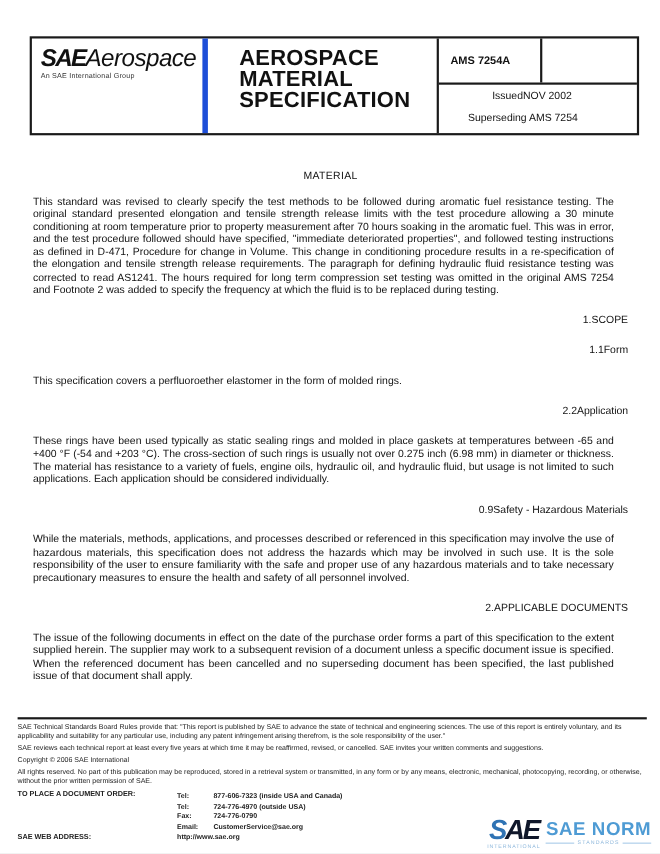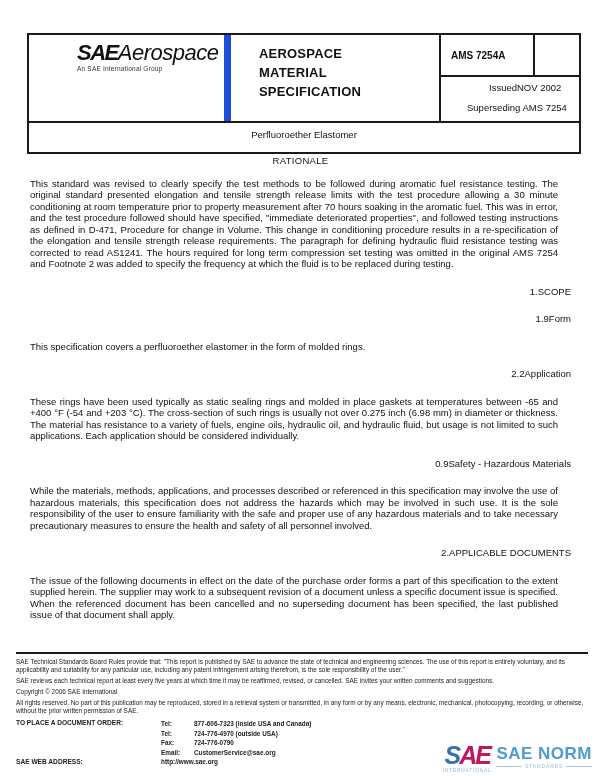--- a/index.html
+++ b/index.html
@@ -4,26 +4,26 @@
 <style>
   html,body{margin:0;padding:0;background:#e8e8e8;}
   .page{
     position:relative;width:600px;height:776px;background:#ffffff;
     font-family:"Liberation Sans",sans-serif;color:#111;overflow:hidden;
     margin:0 auto;
   }
   
   .hdr{position:absolute;left:27px;top:33px;width:554px;border:2px solid #1a1a1a;box-sizing:border-box;}
   .hdr-row1{display:flex;height:86px;}
-  .cell-logo{width:162px;border-right:7px solid #1d4ed8;box-sizing:border-box;padding:7px 6px 0 8px;margin-left:40px;}
+  .cell-logo{width:162px;border-right:5px solid #1d4ed8;box-sizing:border-box;padding:7px 6px 0 8px;}
   .sae-word{font-size:22px;font-weight:900;font-style:italic;letter-spacing:-1.5px;line-height:22px;}
   .aero-word{font-size:22px;font-style:italic;font-weight:400;letter-spacing:-0.5px;line-height:22px;}
   .logo-tag{font-size:6.5px;color:#333;margin-top:1px;letter-spacing:0.2px;}
   .cell-title{flex:1;border-right:2px solid #1a1a1a;box-sizing:border-box;padding:9px 30px 0 28px;}
-  .cell-title .ttl{font-size:13px;font-weight:bold;line-height:19px;letter-spacing:0.2px;width:150px;}
+  .cell-title .ttl{font-size:20px;font-weight:bold;line-height:19px;letter-spacing:0.2px;width:150px;}
   .cell-right{width:188px;display:flex;flex-direction:column;box-sizing:border-box;font-size:9.5px;}
   .r-top{display:flex;height:42px;border-bottom:2px solid #1a1a1a;box-sizing:border-box;gap:10px;}
   .r-num{width:94px;border-right:2px solid #1a1a1a;box-sizing:border-box;font-weight:bold;font-size:10px;padding:15px 0 0 10px;}
   .r-blank{flex:1;}
   .r-mid{padding:5px 0 0 10px;line-height:12.5px;}
   .r-lab{display:inline-block;width:66px;text-align:right;}
   .r-sup{padding:7px 0 0 26px;}
   .hdr-row2{border-top:2px solid #1a1a1a;height:23px;text-align:center;font-size:9.5px;padding-top:6px;box-sizing:content-box;}
   
   .main{position:absolute;left:30px;top:155px;width:541px;font-size:9.5px;line-height:11.5px;}
@@ -39,21 +39,21 @@
   .order-rows{flex:1;}
   .order-row{display:flex;line-height:9.5px;}
   .order-k{width:33px;}
   .web-row{display:flex;font-weight:bold;line-height:9.5px;}
   .web-label{width:145px;font-size:6.6px;}
   
   .norm{position:absolute;right:8px;bottom:3px;display:flex;align-items:flex-start;gap:5px;}
   .norm-mark{display:flex;flex-direction:column;align-items:center;}
   .norm-sae{font-style:italic;font-weight:900;font-size:25px;line-height:24px;letter-spacing:-2px;}
   .norm-s{color:#2f73b4;}
-  .norm-ae{color:#be185d;}
+  .norm-ae{color:#0f172a;}
   .norm-intl{font-size:4.8px;color:#8fb8dc;letter-spacing:0.8px;margin-top:1px;}
   .norm-right{display:flex;flex-direction:column;align-items:center;padding-top:2px;}
   .norm-name{font-weight:900;font-size:17px;line-height:17px;color:#4e9bd4;letter-spacing:0.5px;}
   .norm-sub{display:flex;align-items:center;gap:3px;margin-top:2px;width:100%;}
   .norm-line{flex:1;height:1px;background:#a9cbe8;}
   .norm-sub-text{font-size:4.8px;color:#8fb8dc;letter-spacing:1px;}
 </style>
 </head>
 <body>
 
@@ -74,33 +74,32 @@
         <div class="r-top">
           <div class="r-num">AMS 7254A</div>
           <div class="r-blank"></div>
         </div>
         <div class="r-mid">
           <div><span class="r-lab">Issued</span><span>NOV 2002</span></div>
         </div>
         <div class="r-sup">Superseding AMS 7254</div>
       </div>
     </div>
-    <div class="hdr-row2">Perfluoroether Elastomer</div>
   </div>
 
   <div class="main">
-    <div class="rationale-h">RATIONALE</div>
+    <div class="rationale-h">MATERIAL</div>
     <p class="para">This standard was revised to clearly specify the test methods to be followed during aromatic fuel resistance testing. The original standard presented elongation and tensile strength release limits with the test procedure allowing a 30 minute conditioning at room temperature prior to property measurement after 70 hours soaking in the aromatic fuel.  This was in error, and the test procedure followed should have specified, "immediate deteriorated properties", and followed testing instructions as defined in D-471, Procedure for change in Volume. This change in conditioning procedure results in a re-specification of the elongation and tensile strength release requirements. The paragraph for defining hydraulic fluid resistance testing was corrected to read AS1241. The hours required for long term compression set testing was omitted in the original AMS 7254 and Footnote 2 was added to specify the frequency at which the fluid is to be replaced during testing.</p>
 
     <div class="sec-h">
       <span class="sec-num">1.</span><span>SCOPE</span>
     </div>
 
     <div class="sec-h">
-      <span class="sec-num">1.9</span><span>Form</span>
+      <span class="sec-num">1.1</span><span>Form</span>
     </div>
     <p class="para">This specification covers a perfluoroether elastomer in the form of molded rings.</p>
 
     <div class="sec-h">
       <span class="sec-num">2.2</span><span>Application</span>
     </div>
     <p class="para">These rings have been used typically as static sealing rings and molded in place gaskets at temperatures between -65 and +400 °F (-54 and +203 °C). The cross-section of such rings is usually not over 0.275 inch (6.98 mm) in diameter or thickness. The material has resistance to a variety of fuels, engine oils, hydraulic oil, and hydraulic fluid, but usage is not limited to such applications. Each application should be considered individually.</p>
 
     <div class="sec-h">
       <span class="sec-num">0.9</span><span>Safety - Hazardous Materials</span>

